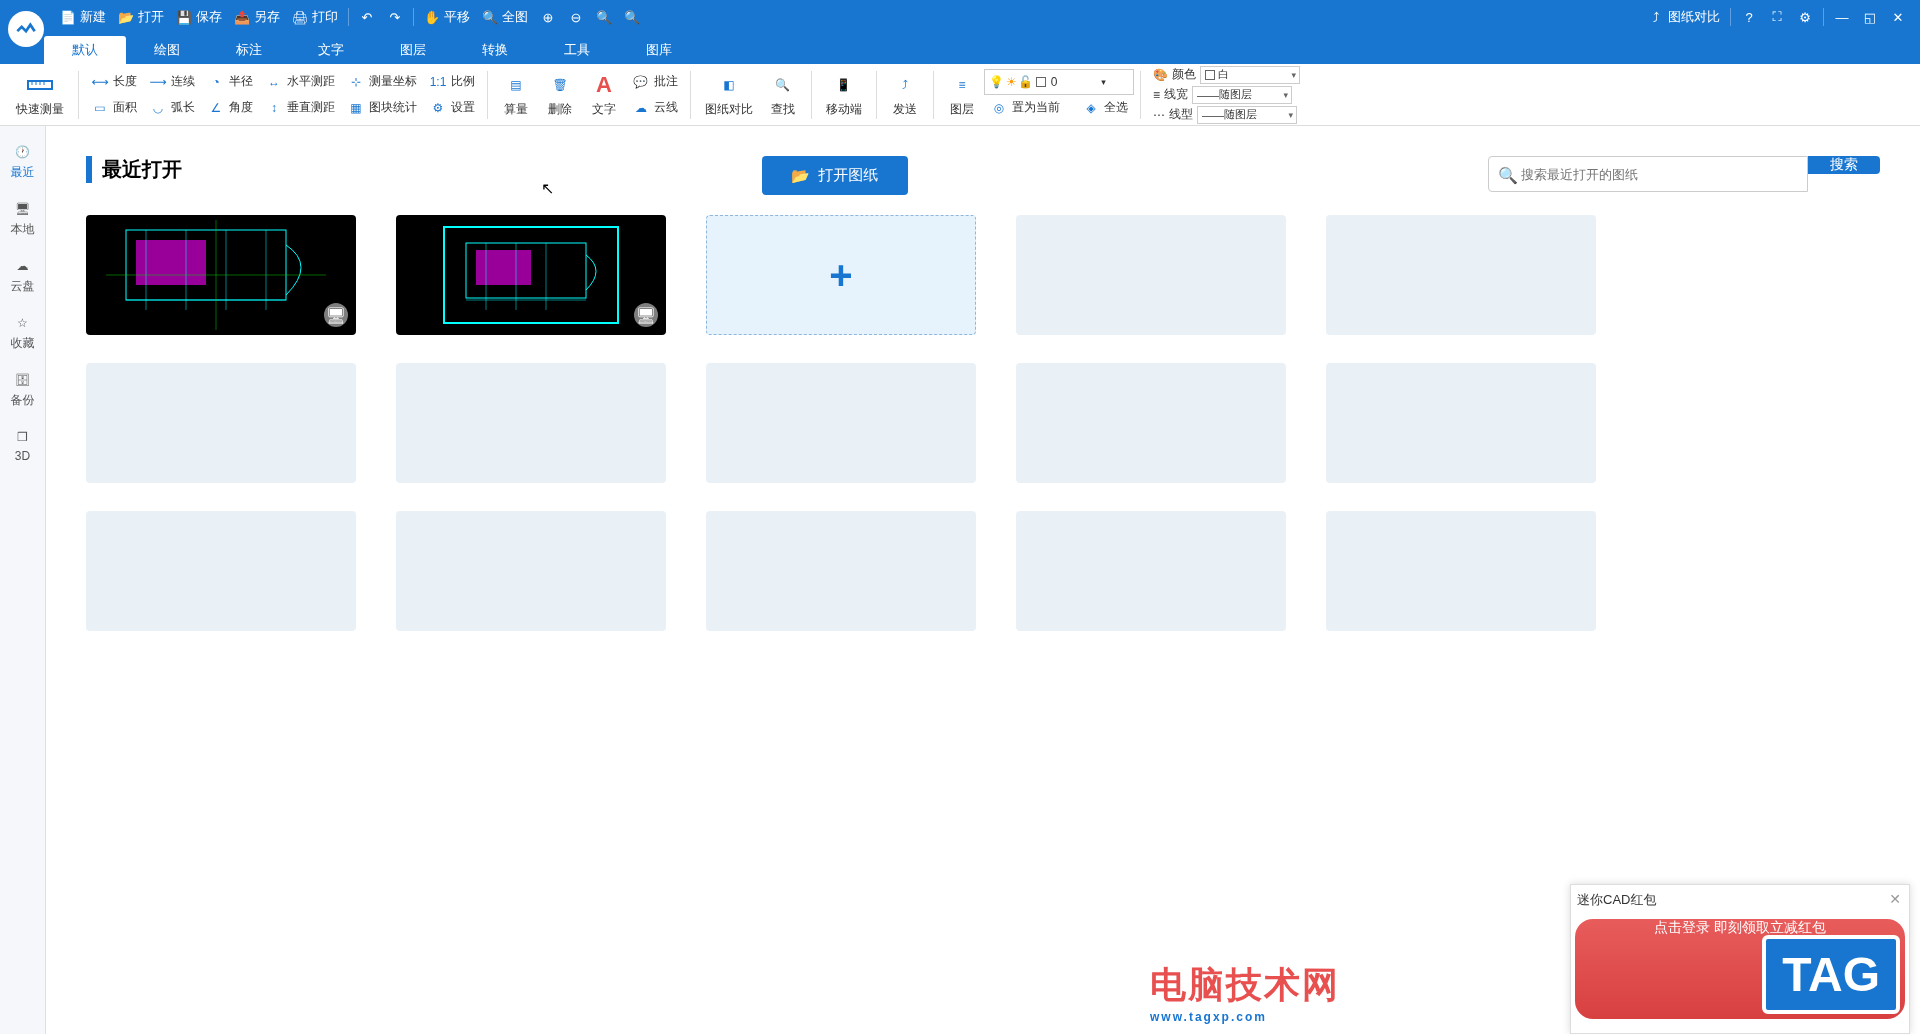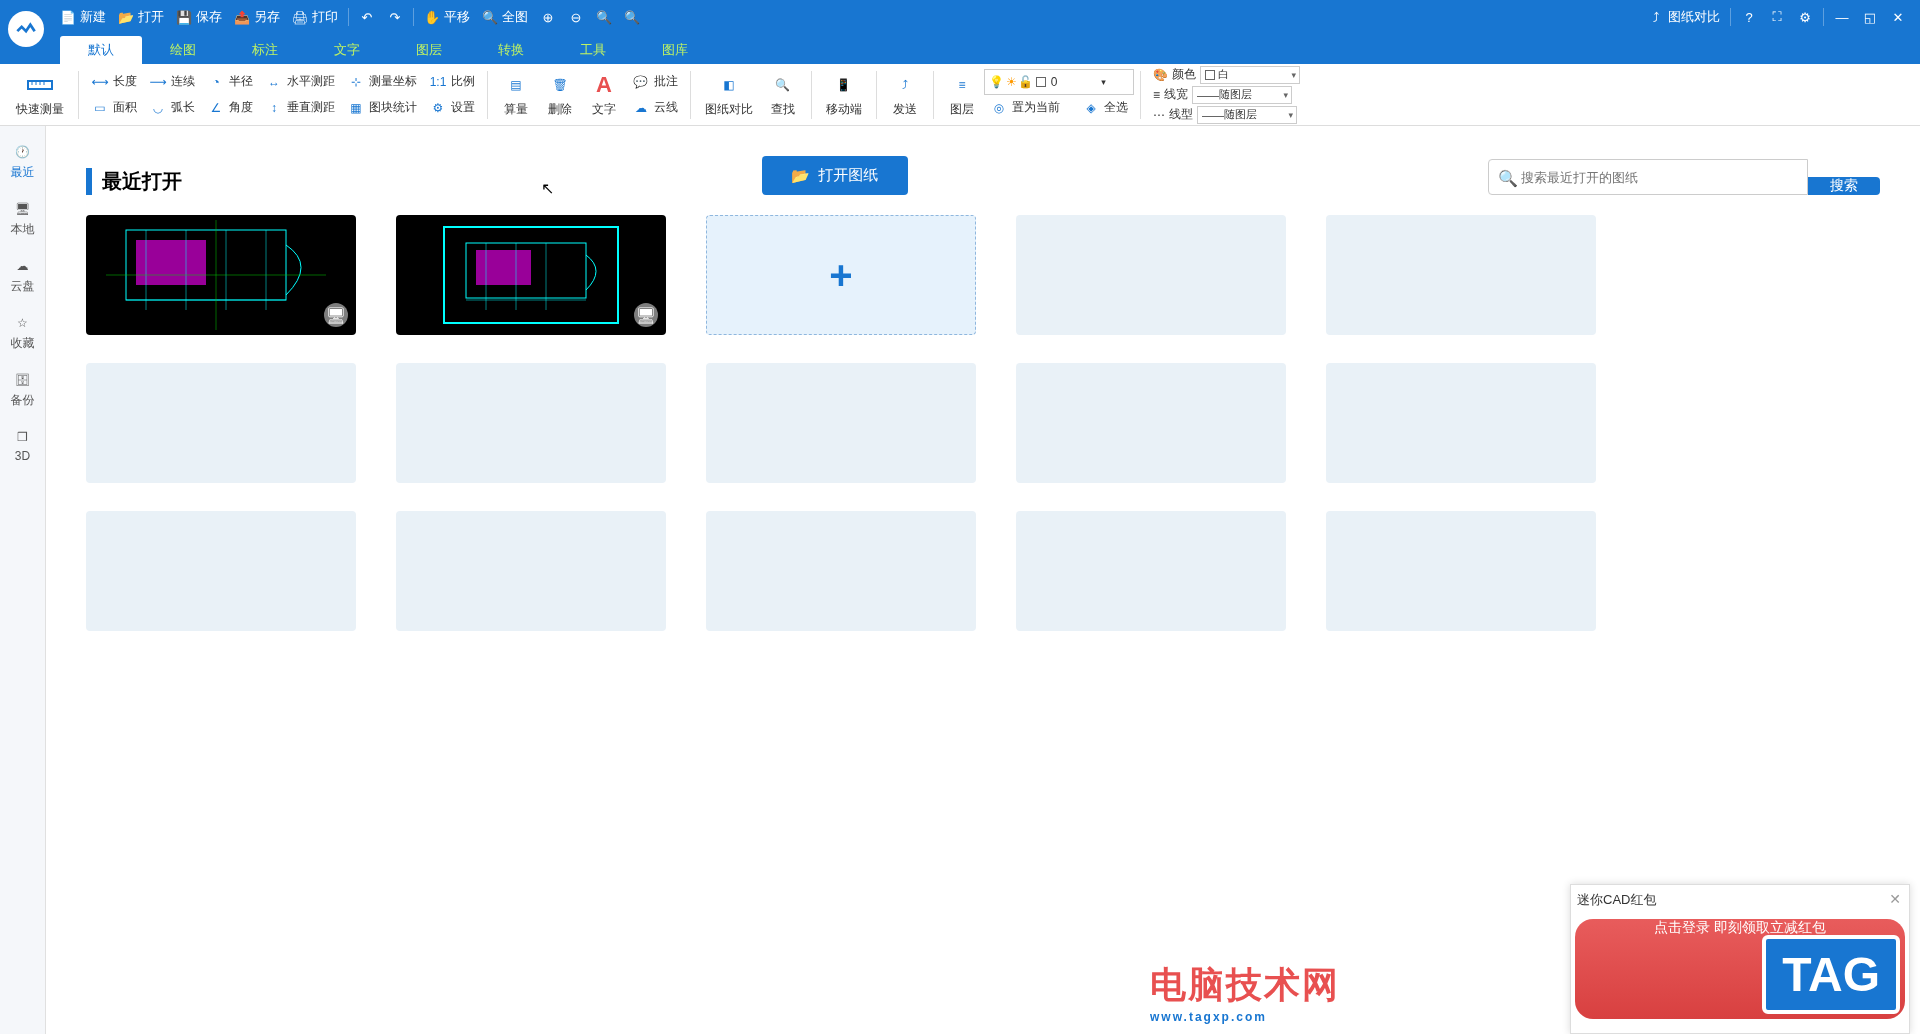--- a/index.html
+++ b/index.html
@@ -9,22 +9,22 @@
 .titlebar { height: 34px; background: #1876d1; display: flex; align-items: center; padding: 0 8px; color: #fff; font-size: 13px; }
 .logo { width: 36px; height: 36px; background: #fff; border-radius: 50%; display: flex; align-items: center; justify-content: center; margin-right: 10px; position: relative; top: 12px; z-index: 10; }
 .logo svg { width: 26px; height: 26px; }
 .title-btn { display: flex; align-items: center; gap: 4px; padding: 0 6px; cursor: pointer; height: 100%; }
 .title-btn .ico { width: 16px; height: 16px; display: flex; align-items: center; justify-content: center; }
 .title-sep { width: 1px; height: 18px; background: rgba(255,255,255,0.3); margin: 0 4px; }
 .title-spacer { flex: 1; }
 .win-btn { width: 28px; height: 28px; display: flex; align-items: center; justify-content: center; cursor: pointer; }
 
 
-.tabbar { height: 30px; background: #1876d1; display: flex; align-items: flex-end; padding-left: 60px; }
-.tab { padding: 0 28px; height: 28px; line-height: 28px; color: #bef264; font-size: 13px; cursor: pointer; }
+.tabbar { height: 30px; background: #1876d1; display: flex; align-items: flex-end; padding-left: 44px; }
+.tab { padding: 0 28px; height: 28px; line-height: 28px; color: #ffffff; font-size: 13px; cursor: pointer; }
 .tab.active { background: #fff; color: #1876d1; border-radius: 3px 3px 0 0; }
 
 
 .ribbon { height: 62px; background: #fff; border-bottom: 1px solid #ddd; display: flex; align-items: center; padding: 0 8px; font-size: 12px; color: #333; }
 .rcol { display: flex; flex-direction: column; align-items: center; justify-content: center; padding: 0 8px; height: 56px; cursor: pointer; }
 .rcol .rico { width: 28px; height: 28px; display: flex; align-items: center; justify-content: center; color: #1876d1; }
 .rcol .rlabel { font-size: 12px; margin-top: 2px; }
 .rsmall { display: flex; align-items: center; gap: 4px; padding: 2px 6px; height: 26px; cursor: pointer; font-size: 12px; }
 .rsmall .sico { width: 18px; height: 18px; display: flex; align-items: center; justify-content: center; color: #1876d1; }
 .rgroup2 { display: flex; flex-direction: column; justify-content: center; height: 56px; }
@@ -37,21 +37,21 @@
 .colbox { width: 10px; height: 10px; border: 1px solid #666; margin-right: 3px; background: #fff; }
 
 
 .sidebar { position: absolute; left: 0; top: 126px; width: 46px; height: calc(100% - 126px); background: #f5f7fa; border-right: 1px solid #e0e0e0; display: flex; flex-direction: column; align-items: center; padding-top: 12px; gap: 10px; }
 .side-item { display: flex; flex-direction: column; align-items: center; gap: 2px; cursor: pointer; font-size: 12px; color: #555; padding: 4px 0; width: 100%; }
 .side-item.active { color: #1876d1; }
 .side-item .sico2 { width: 20px; height: 20px; display: flex; align-items: center; justify-content: center; }
 
 
 .content { position: absolute; left: 46px; top: 126px; right: 0; bottom: 0; padding: 30px 40px; overflow: auto; }
-.section-head { display: flex; align-items: flex-end; margin-bottom: 20px; }
+.section-head { display: flex; align-items: flex-start; margin-bottom: 20px; }
 .stitle { font-size: 20px; font-weight: bold; border-left: 6px solid #1876d1; padding-left: 10px; }
 .head-spacer { flex: 1; }
 .open-btn { background: #1876d1; color: #fff; padding: 10px 30px; border-radius: 4px; cursor: pointer; display: flex; align-items: center; gap: 8px; font-size: 15px; }
 .search-input { width: 320px; height: 36px; border: 1px solid #ccc; border-radius: 4px 0 0 4px; padding: 0 10px 0 32px; font-size: 13px; }
 .search-btn { background: #1876d1; color: #fff; padding: 0 22px; border-radius: 0 4px 4px 0; display: flex; align-items: center; cursor: pointer; font-size: 14px; }
 .login-row { display: flex; align-items: center; gap: 12px; font-size: 13px; margin: 10px 0 20px; }
 .login-btn { border: 1px solid #ccc; padding: 4px 12px; cursor: pointer; color: #333; background: #f5f5f5; }
 .sync-text { color: #555; }
 
 .grid { display: grid; grid-template-columns: repeat(5, 270px); gap: 28px 40px; }

